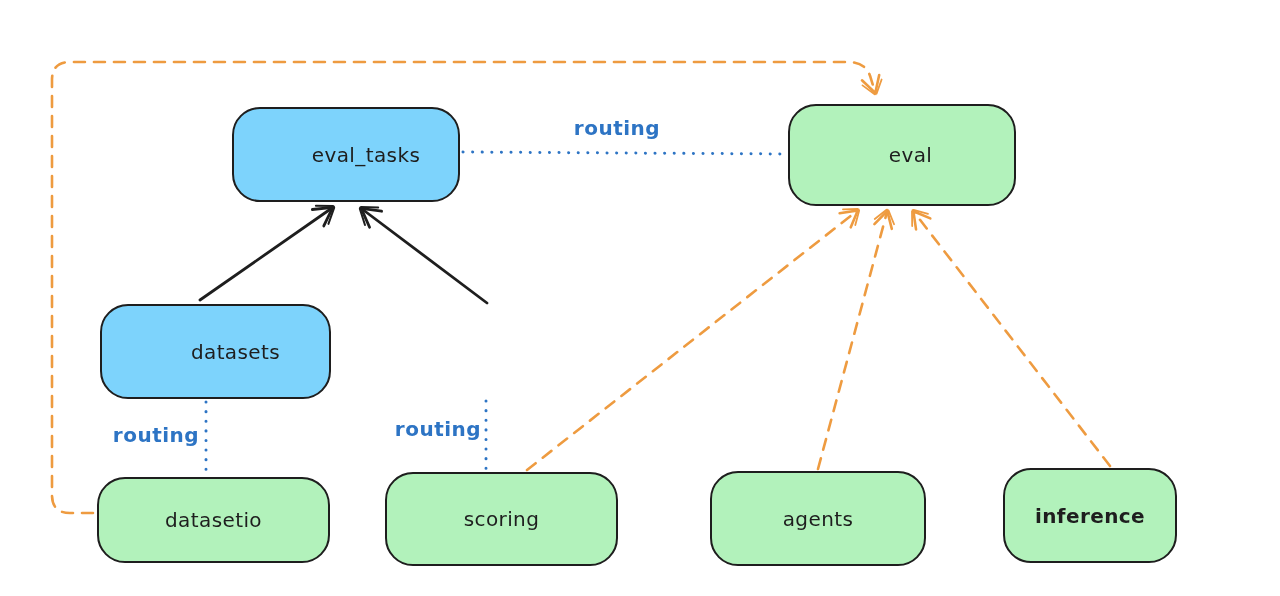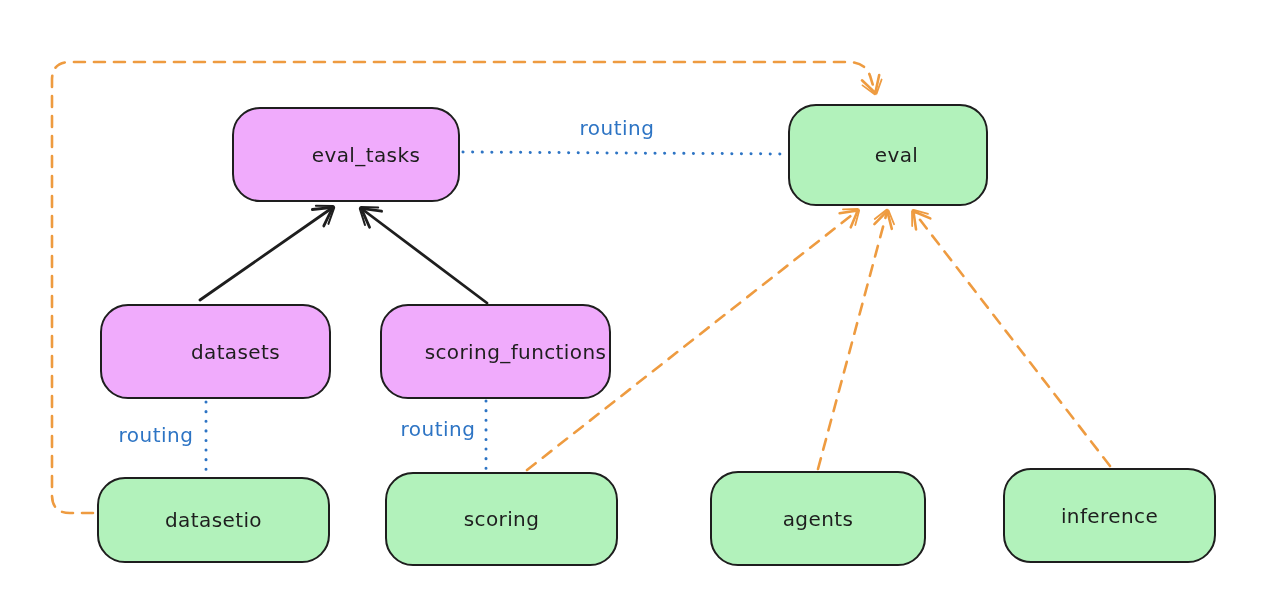--- a/index.html
+++ b/index.html
@@ -28,28 +28,28 @@
     border-radius: 28px;
     display: flex;
     align-items: center;
     justify-content: center;
     font-size: 20px;
     color: #1e1e1e;
     letter-spacing: 0.4px;
     box-sizing: border-box;
     cursor: default;
   }
-  .node.blue  { background: #f0abfc; padding-left: 40px; }
+  .node.blue  { background: #7dd3fc; padding-left: 40px; }
   .node.green { background: #b2f2bb; }
   .edge-label {
     position: absolute;
     width: 90px;
     text-align: center;
     font-size: 20px;
-    font-weight: 400;
+    font-weight: 700;
     color: #2d74c4;
     letter-spacing: 0.5px;
   }
 </style>
 </head>
 <body>
 
 <div class="canvas">
 
   <svg class="edges" viewBox="0 0 1280 596" xmlns="http://www.w3.org/2000/svg">
@@ -74,45 +74,42 @@
     <path d="M 93 513 L 70 513 Q 52 513 52 495 L 52 80 Q 52 62 70 62 L 848 62 Q 867 62 871 79 L 875 92" fill="none" stroke="#ee9b40" stroke-width="2.6" stroke-linecap="round" stroke-dasharray="11 9" marker-end="url(#arrow-orange)"></path>
     <path d="M 527 470 L 857 211" fill="none" stroke="#ee9b40" stroke-width="2.6" stroke-linecap="round" stroke-dasharray="11 9" marker-end="url(#arrow-orange)"></path>
     <path d="M 818 469 L 887 212" fill="none" stroke="#ee9b40" stroke-width="2.6" stroke-linecap="round" stroke-dasharray="11 9" marker-end="url(#arrow-orange)"></path>
     <path d="M 1110 466 L 914 212" fill="none" stroke="#ee9b40" stroke-width="2.6" stroke-linecap="round" stroke-dasharray="11 9" marker-end="url(#arrow-orange)"></path>
   </svg>
 
   <div class="node blue" style="left:232px; top:107px; width:228px; height:95px;">
     <span>eval_tasks</span>
   </div>
 
-  <div class="node green" style="left:788px; top:104px; width:200px; height:102px;padding-left:17px;">
+  <div class="node green" style="left:788px; top:104px; width:228px; height:102px;padding-left:17px;">
     <span>eval</span>
   </div>
 
   <div class="node blue" style="left:100px; top:304px; width:231px; height:95px;align-items:center;">
     <span>datasets</span>
   </div>
 
-  <div class="node blue" style="left:380px; top:304px; width:231px; height:95px;">
-    <span>scoring_functions</span>
-  </div>
 
   <div class="node green" style="left:97px; top:477px; width:233px; height:86px;">
     <span>datasetio</span>
   </div>
 
   <div class="node green" style="left:710px; top:471px; width:216px; height:95px;">
     <span>agents</span>
   </div>
 
   <div class="node green" style="left:385px; top:472px; width:233px; height:94px;">
     <span>scoring</span>
   </div>
 
-  <div class="node green" style="left:1003px; top:468px; width:213px; height:95px;">
+  <div class="node green" style="left:1003px; top:468px; width:174px; height:95px;font-weight:bold;">
     <span>inference</span>
   </div>
 
   <div class="edge-label" style="left:572px; top:116px;">routing</div>
   <div class="edge-label" style="left:111px; top:423px;">routing</div>
   <div class="edge-label" style="left:393px; top:417px;">routing</div>
 
 </div>
 
 </body></html>

